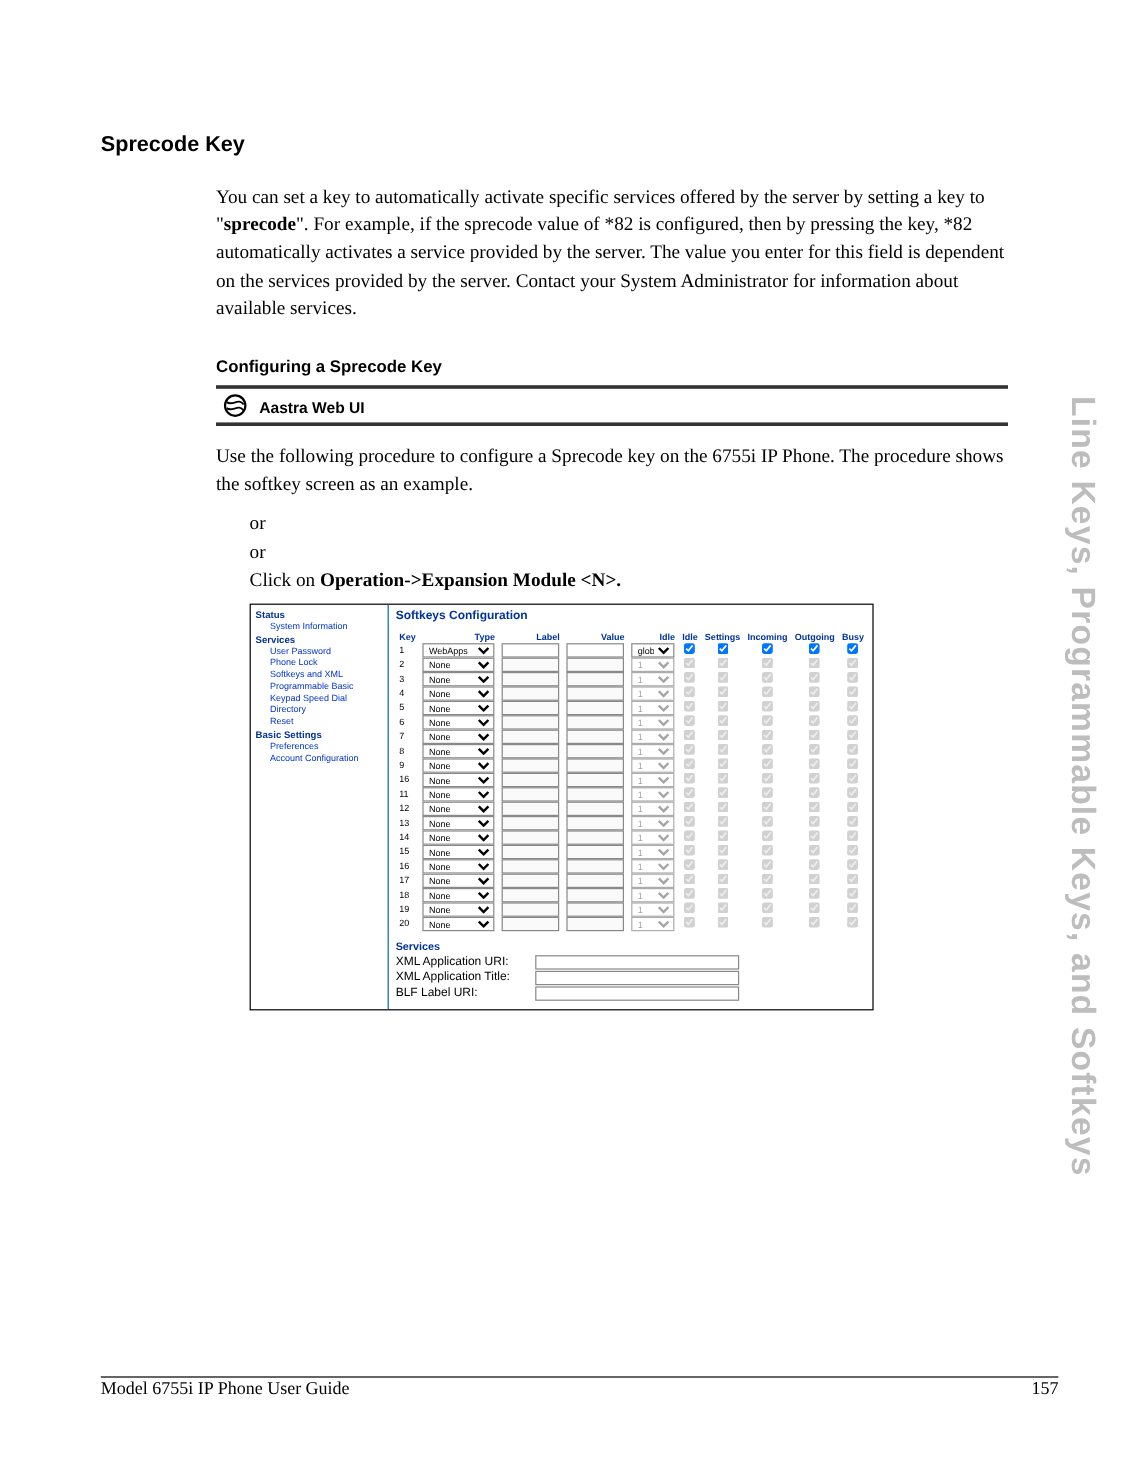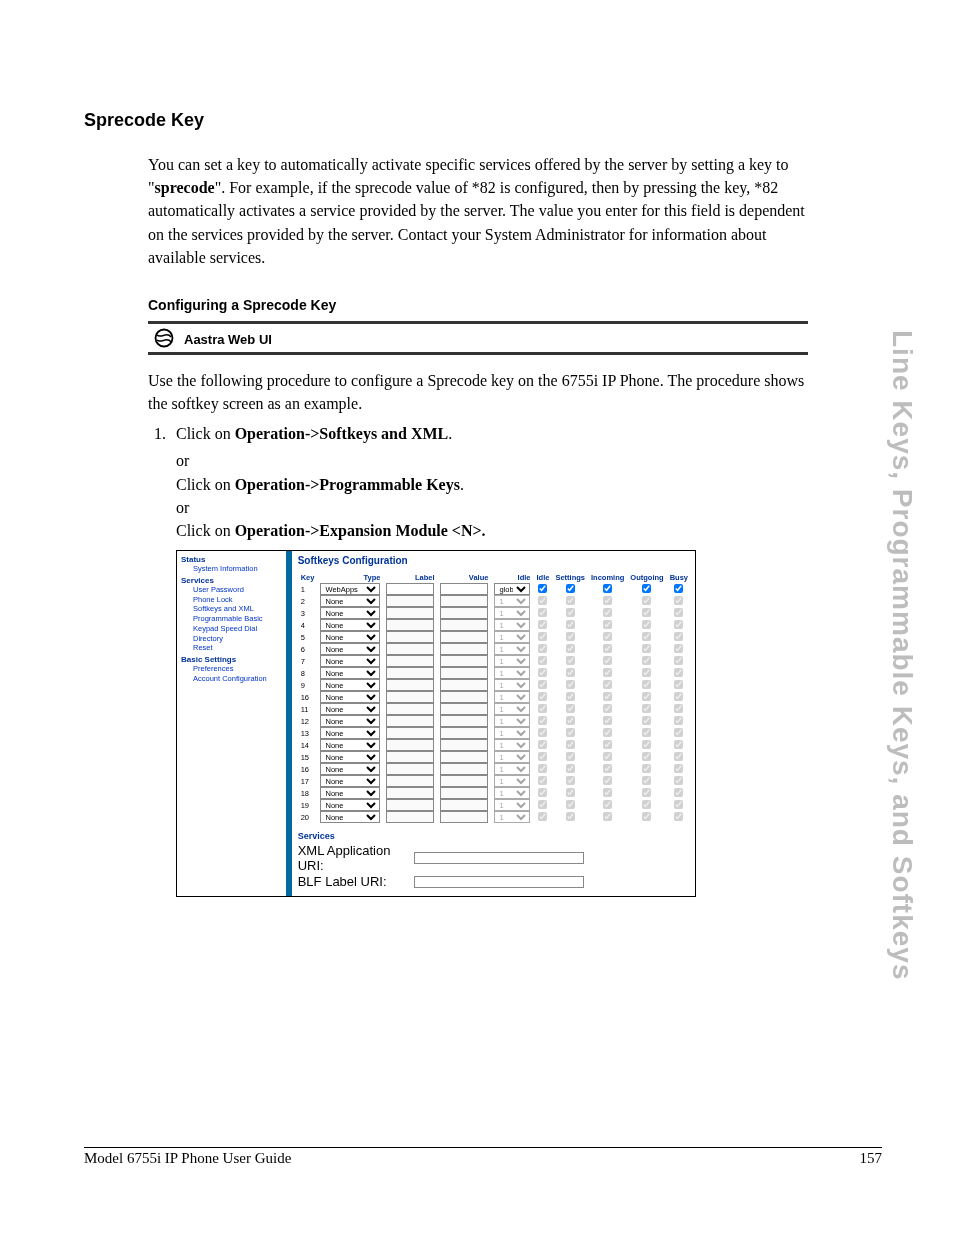--- a/index.html
+++ b/index.html
@@ -29,21 +29,21 @@
     letter-spacing: 1px;
     white-space: nowrap;
   }
   h2.section-title {
     font-family: Arial, Helvetica, sans-serif;
     font-size: 18px;
     font-weight: bold;
     margin: 0 0 22px 0;
   }
   .body-indent {
-    margin-left: 64px;
+    margin-left: 96px;
     max-width: 660px;
   }
   p.para {
     font-size: 16px;
     line-height: 1.45;
     margin: 0 0 10px 0;
   }
   h3.subsection {
     font-family: Arial, Helvetica, sans-serif;
     font-size: 14px;
@@ -86,21 +86,21 @@
     width: 518px;
     border: 1px solid #000;
     font-family: Verdana, Arial, sans-serif;
     font-size: 8px;
     background: #fff;
     display: flex;
   }
   .webui-nav {
     width: 115px;
     padding: 2px 2px 6px 4px;
-    border-right: 6px solid #0369a1;
+    border-right: 1px solid #0369a1;
     box-sizing: border-box;
   }
   .webui-nav .grp {
     color: #003399;
     font-weight: bold;
     font-size: 8px;
     margin-top: 2px;
   }
   .webui-nav .itm {
     color: #0033cc;
@@ -168,21 +168,21 @@
     font-size: 9px;
     font-weight: bold;
     margin: 4px 0 2px 0;
   }
   .services .row {
     display: flex;
     align-items: center;
     gap: 6px;
     margin: 1px 0;
   }
-  .services .lbl { width: 110px; font-size: 13px; }
+  .services .lbl { width: 110px; font-size: 10px; }
   .services .inp {
     width: 170px; height: 12px;
     border: 1px solid #888;
     box-sizing: border-box;
   }
   .footer {
     position: absolute;
     left: 84px;
     right: 72px;
     bottom: 68px;
@@ -214,28 +214,22 @@
           <circle cx="10" cy="10" r="8.5" fill="none" stroke="#000" stroke-width="1.8"></circle>
           <path d="M3 7 C7 11, 13 3, 17 9" fill="none" stroke="#000" stroke-width="1.5"></path>
           <path d="M3 12 C7 16, 13 8, 17 14" fill="none" stroke="#000" stroke-width="1.5"></path>
         </svg>
       </span>
       <span class="band-label">Aastra Web UI</span>
     </div>
 
     <p class="para">Use the following procedure to configure a Sprecode key on the 6755i IP Phone. The procedure shows the softkey screen as an example.</p>
 
-    <ol class="steps">
-      <li>
-        <span>Click on </span><b>Operation-&gt;Softkeys and XML</b>.
-      </li>
-    </ol>
     <div class="step-sub">
       <span class="or">or</span>
-      <span><span>Click on </span><b>Operation-&gt;Programmable Keys</b>.</span>
       <span class="or">or</span>
       <span><span>Click on </span><b>Operation-&gt;Expansion Module &lt;N&gt;.</b></span>
     </div>
 
     <div class="webui">
       <div class="webui-nav" id="webui-nav">
           <div class="grp">Status</div>
           <div class="itm">System Information</div>
           <div class="grp">Services</div>
           <div class="itm">User Password</div>
@@ -510,20 +504,24 @@
             </tbody>
         </table>
         <div class="services">
           <h5>Services</h5>
           <div id="services-rows">
               <div class="row">
                 <div class="lbl">XML Application URI:</div>
                 <input class="inp" style="">
               </div>
               <div class="row">
+                <div class="lbl">XML Application Title:</div>
+                <input class="inp" style="">
+              </div>
+              <div class="row">
                 <div class="lbl">BLF Label URI:</div>
                 <input class="inp" style="">
               </div>
             </div>
         </div>
       </div>
     </div>
   </div>
 
   <div class="footer">

